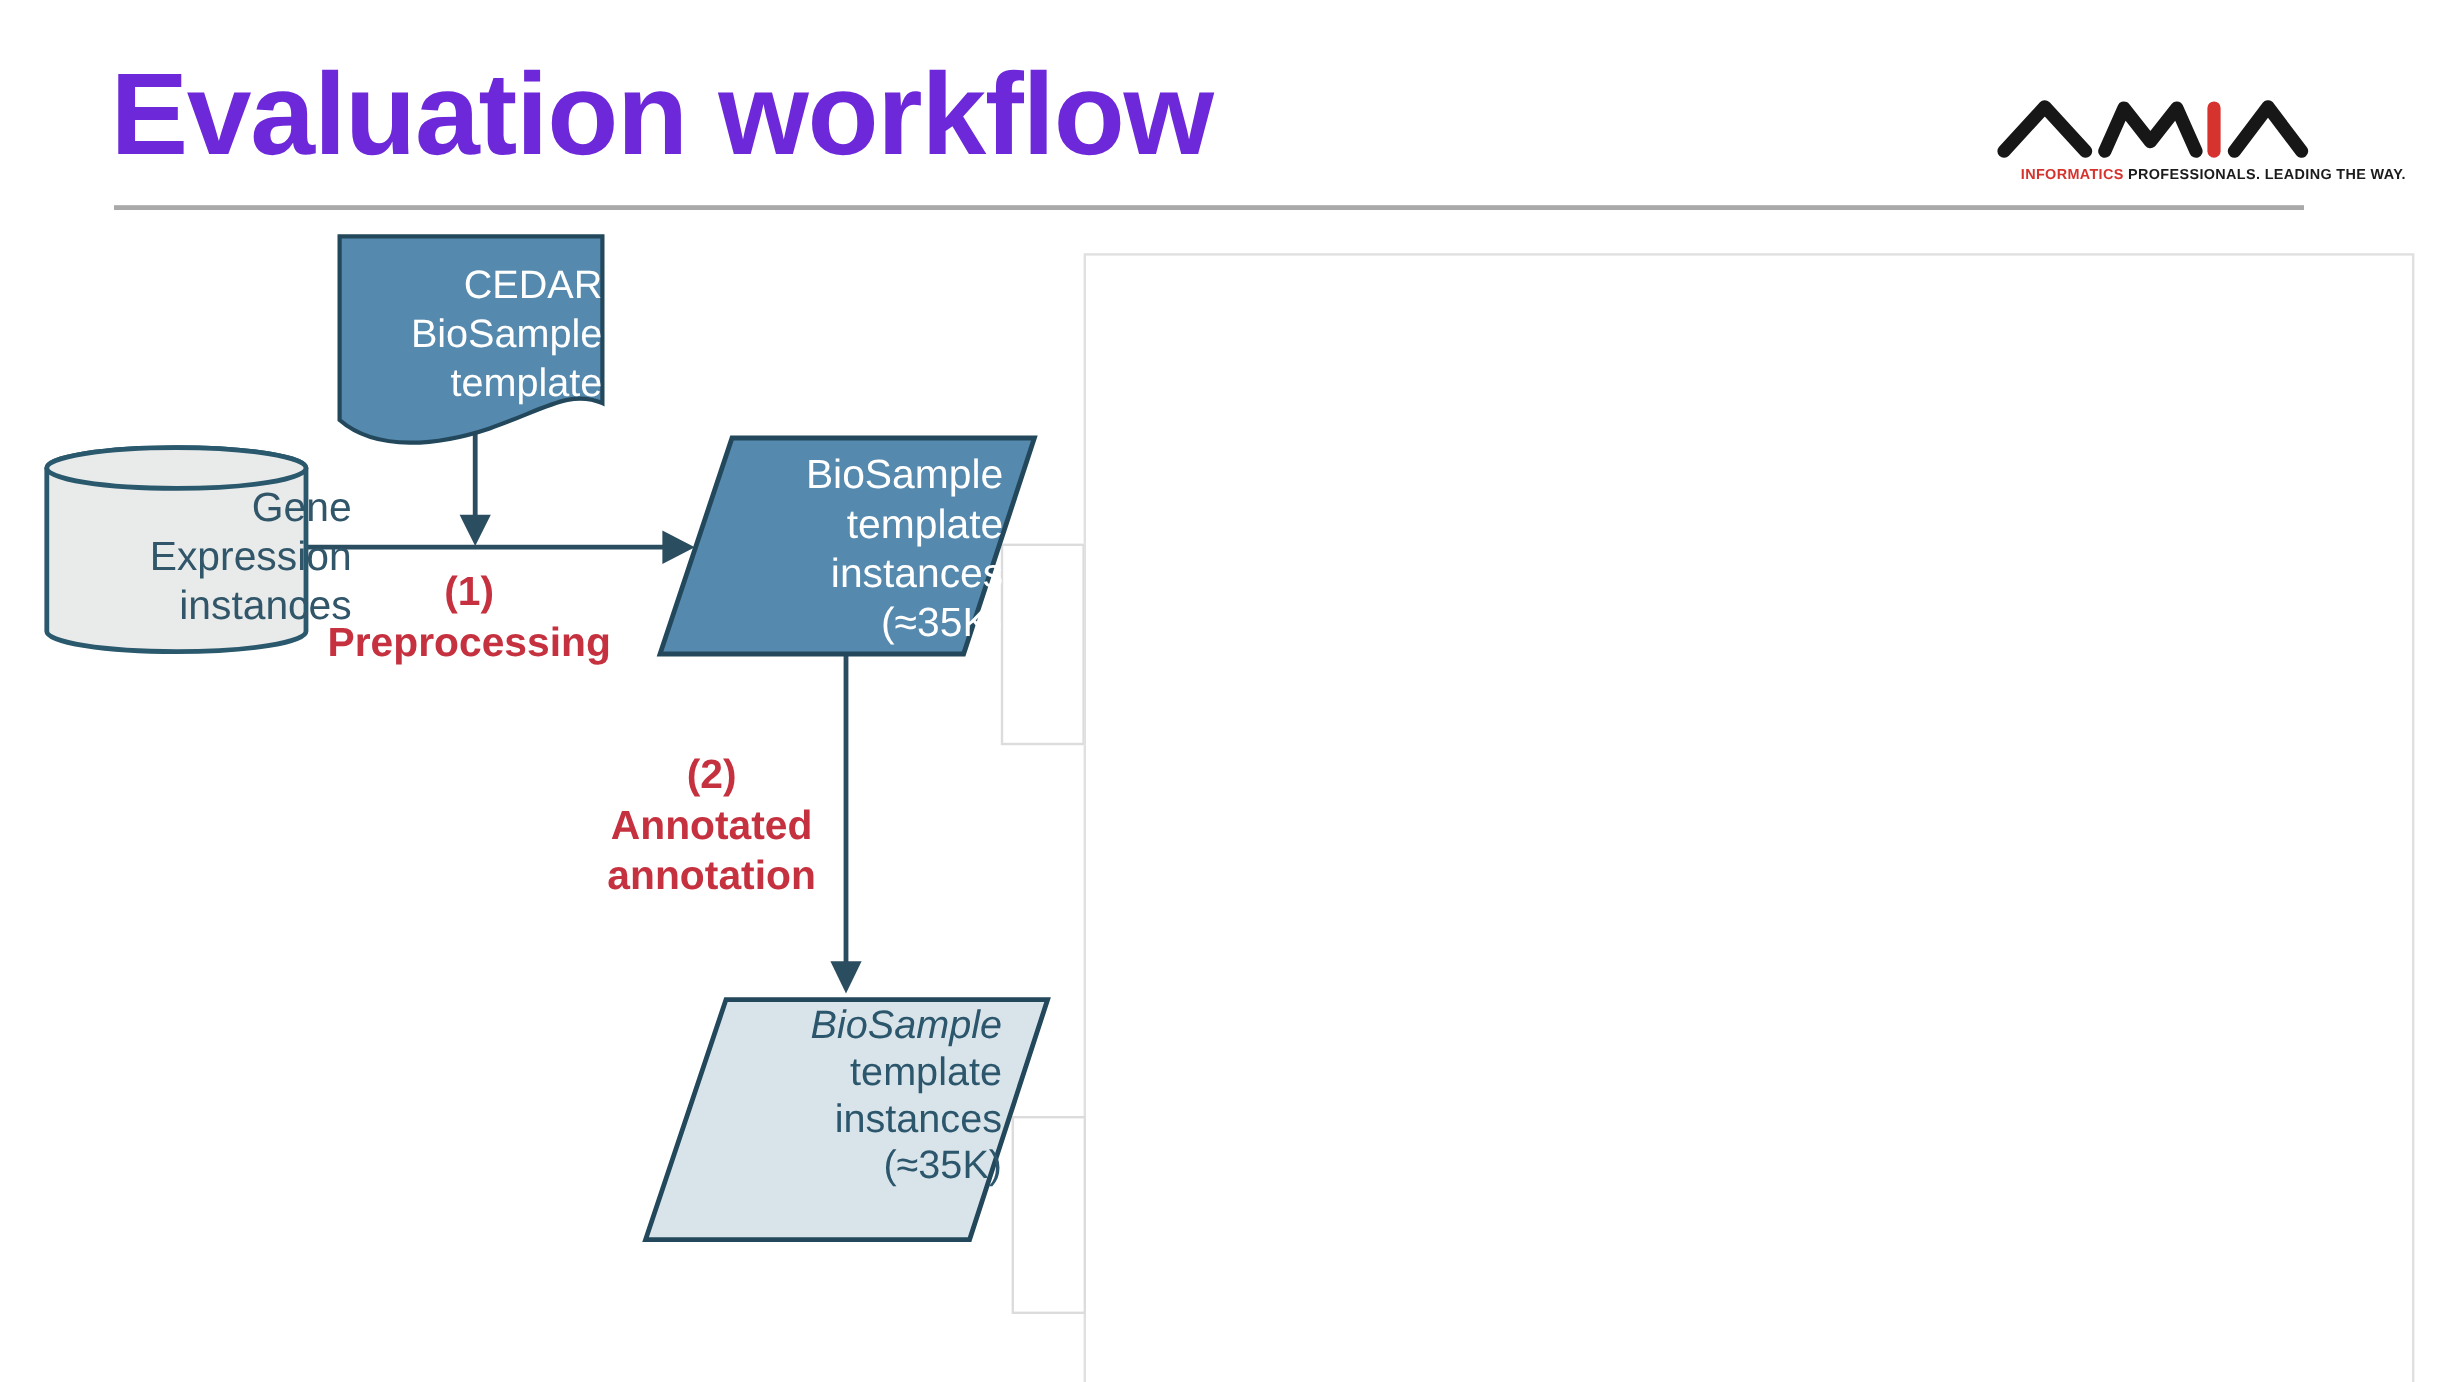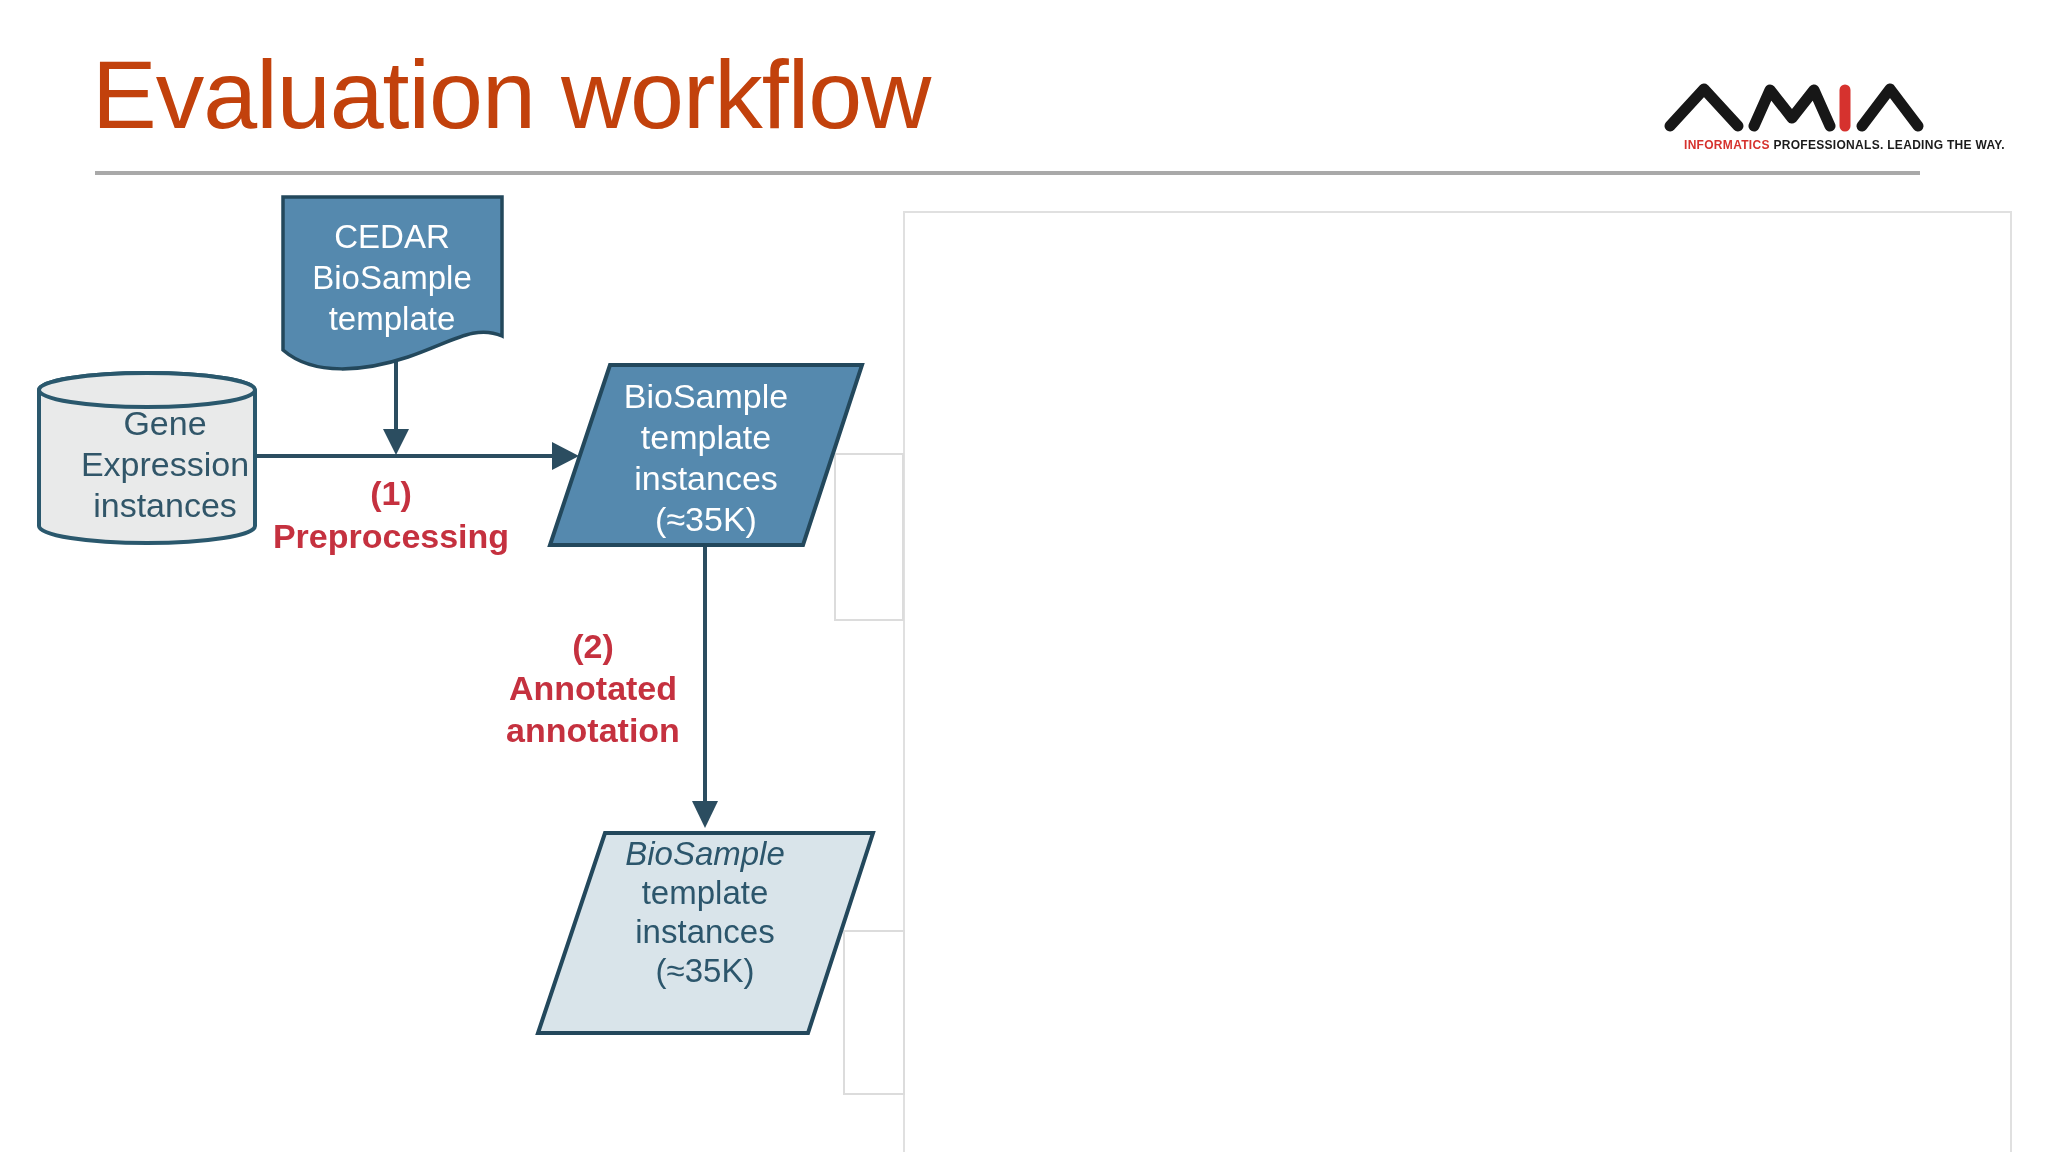--- a/index.html
+++ b/index.html
@@ -3,21 +3,21 @@
 <meta charset="utf-8">
 <style>
   html,body{margin:0;padding:0;background:#ffffff;}
   #slide{
     position:relative;width:2048px;height:1152px;background:#ffffff;
     overflow:hidden;font-family:"Liberation Sans",sans-serif;
   }
   .abs{position:absolute;}
   
   #title{
-    left:92px;top:46px;font-size:97px;font-weight:normal;color:#c2410c;
+    left:92px;top:46px;font-size:97px;font-weight:bold;color:#6d28d9;
     letter-spacing:-1px;line-height:1;white-space:nowrap;
   }
   #title-rule{left:95px;top:171px;width:1825px;height:4px;background:#a9a9a9;}
   
   #logo{left:1658px;top:82px;width:270px;height:70px;}
   #logo-letters{position:absolute;left:0;top:0;}
   #logo-tagline{
     position:absolute;left:2px;top:56px;width:270px;
     font-size:12px;font-weight:bold;color:#1b1b1b;letter-spacing:0.3px;
     white-space:nowrap;
@@ -25,21 +25,21 @@
   #logo-tagline .red{color:#d6322e;padding-left:24px;}
   
   #right-panel{
     left:903px;top:211px;width:1105px;height:960px;
     background:#ffffff;border:2px solid #e0e0e0;
   }
   .peek-box{background:#ffffff;border:2px solid #dcdcdc;}
   #peek-box-1{left:834px;top:453px;width:66px;height:164px;}
   #peek-box-2{left:843px;top:930px;width:58px;height:161px;}
   
-  .node-label{display:flex;flex-direction:column;justify-content:flex-start;text-align:center;}
+  .node-label{display:flex;flex-direction:column;justify-content:flex-start;text-align:right;}
   .node-label div{width:100%;}
   #cedar-label{left:282px;top:216px;width:220px;font-size:33px;line-height:41px;color:#ffffff;}
   #gene-label{left:37px;top:403px;width:256px;font-size:34px;line-height:41px;color:#315669;}
   #instances-label{left:576px;top:376px;width:260px;font-size:34px;line-height:41px;color:#ffffff;}
   #annotated-label{left:575px;top:834px;width:260px;font-size:33px;line-height:39px;color:#2c566c;}
   #annotated-label div:first-child{font-style:italic;}
   .step-label{font-weight:bold;color:#c5313f;text-align:center;}
   #step1-label{left:241px;top:472px;width:300px;font-size:34px;line-height:43px;}
   #step2-label{left:443px;top:625px;width:300px;font-size:34px;line-height:42px;}
 </style>

